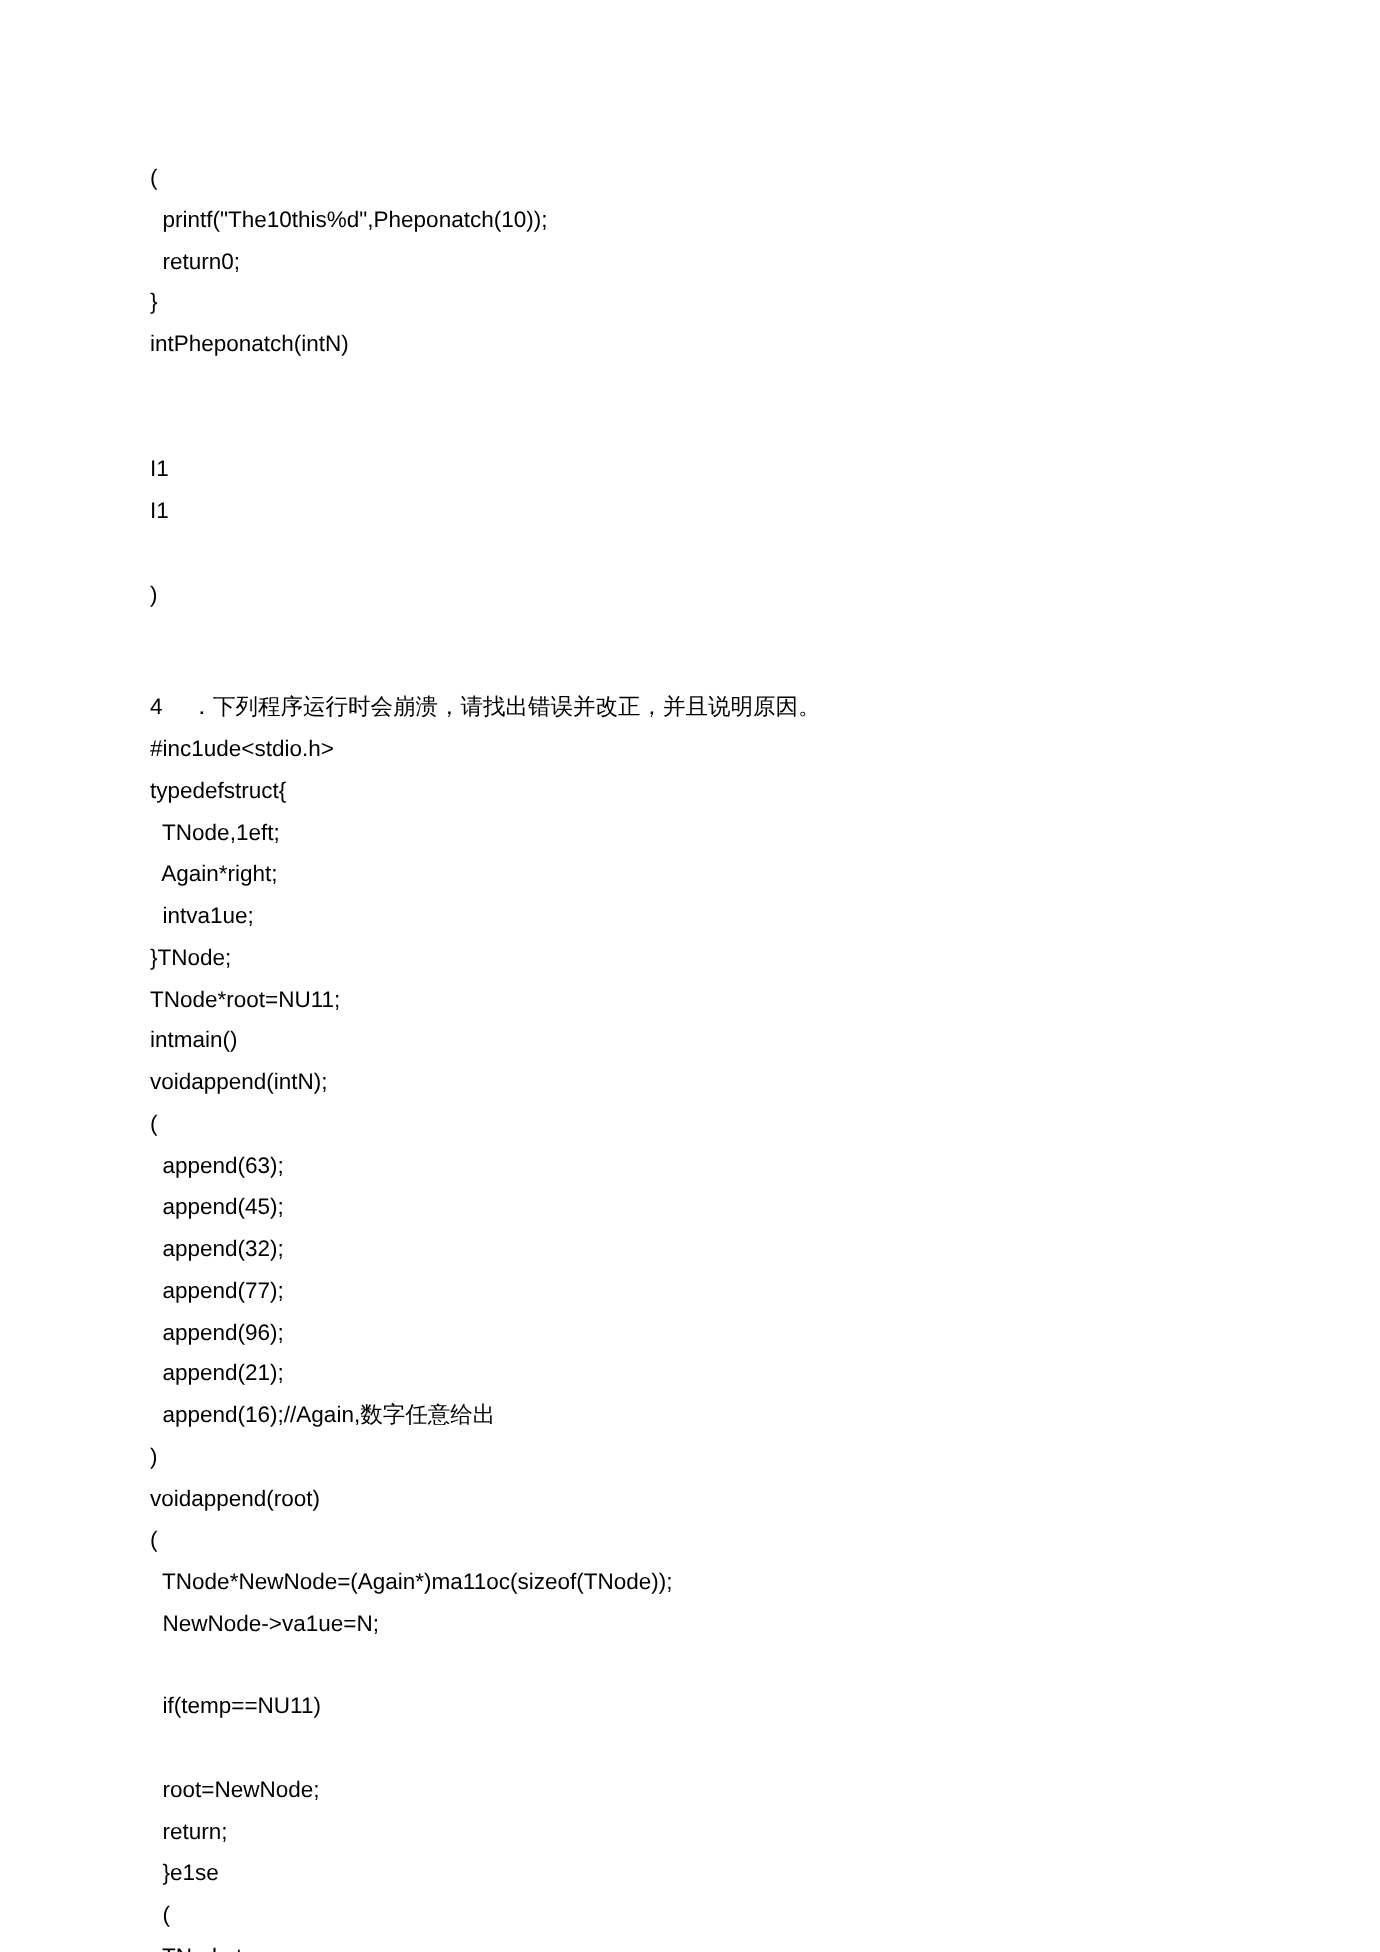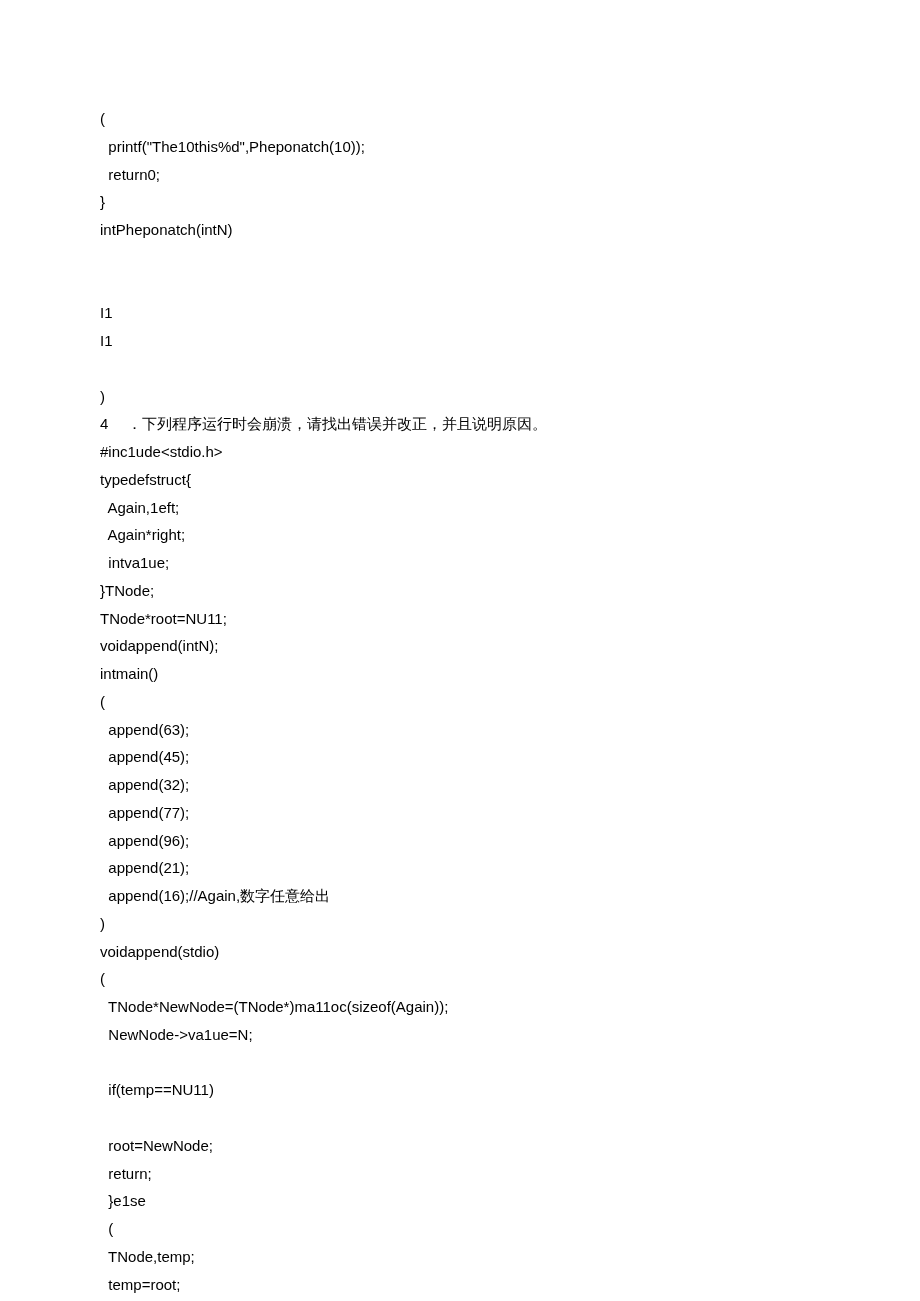--- a/index.html
+++ b/index.html
@@ -17,20 +17,21 @@
   }
   .line {
     white-space: pre;
     min-height: 1.85em;
   }
   .blank {
     min-height: 1.85em;
   }
   .q-line {
     white-space: normal;
+    margin-top: 48px;
   }
   .q-num {
     display: inline-block;
     width: 1.8em;
   }
 </style>
 </head>
 <body>
 
 <div class="page">
@@ -50,39 +51,39 @@
   <div class="blank"></div>
 
   <div class="line">)</div>
 
   <div class="line q-line">
     <span class="q-num">4</span><span>．下列程序运行时会崩溃，请找出错误并改正，并且说明原因。</span>
   </div>
 
   <div class="line">#inc1ude&lt;stdio.h&gt;</div>
   <div class="line">typedefstruct{</div>
-  <div class="line">  Again,1eft;</div>
+  <div class="line">  TNode,1eft;</div>
   <div class="line">  Again*right;</div>
   <div class="line">  intva1ue;</div>
   <div class="line">}TNode;</div>
   <div class="line">TNode*root=NU11;</div>
+  <div class="line">intmain()</div>
   <div class="line">voidappend(intN);</div>
-  <div class="line">intmain()</div>
   <div class="line">(</div>
   <div class="line">  append(63);</div>
   <div class="line">  append(45);</div>
   <div class="line">  append(32);</div>
   <div class="line">  append(77);</div>
   <div class="line">  append(96);</div>
   <div class="line">  append(21);</div>
   <div class="line">  append(16);//Again,数字任意给出</div>
   <div class="line">)</div>
-  <div class="line">voidappend(stdio)</div>
+  <div class="line">voidappend(root)</div>
   <div class="line">(</div>
-  <div class="line">  TNode*NewNode=(TNode*)ma11oc(sizeof(Again));</div>
+  <div class="line">  TNode*NewNode=(Again*)ma11oc(sizeof(TNode));</div>
   <div class="line">  NewNode-&gt;va1ue=N;</div>
 
   <div class="blank"></div>
 
   <div class="line">  if(temp==NU11)</div>
 
   <div class="blank"></div>
 
   <div class="line">  root=NewNode;</div>
   <div class="line">  return;</div>

